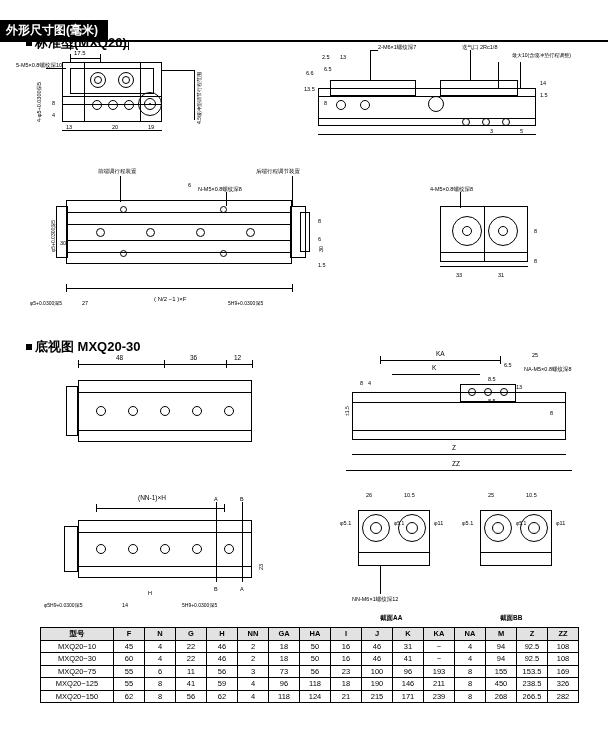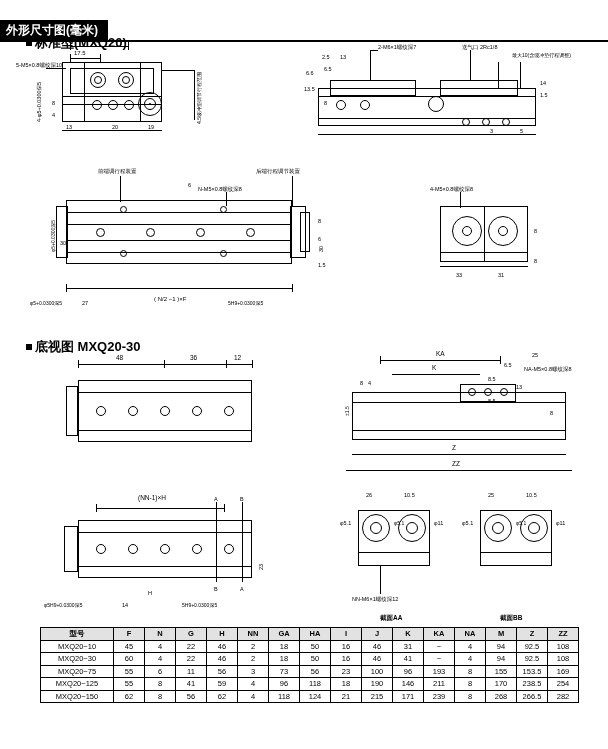--- a/index.html
+++ b/index.html
@@ -391,23 +391,23 @@
         <td>41</td>
         <td>59</td>
         <td>4</td>
         <td>96</td>
         <td>118</td>
         <td>18</td>
         <td>190</td>
         <td>146</td>
         <td>211</td>
         <td>8</td>
-        <td>170</td>
+        <td>450</td>
         <td>238.5</td>
-        <td>254</td>
+        <td>326</td>
       </tr>
       <tr>
         <td class="model">MXQ20−150</td>
         <td>62</td>
         <td>8</td>
         <td>56</td>
         <td>62</td>
         <td>4</td>
         <td>118</td>
         <td>124</td>

